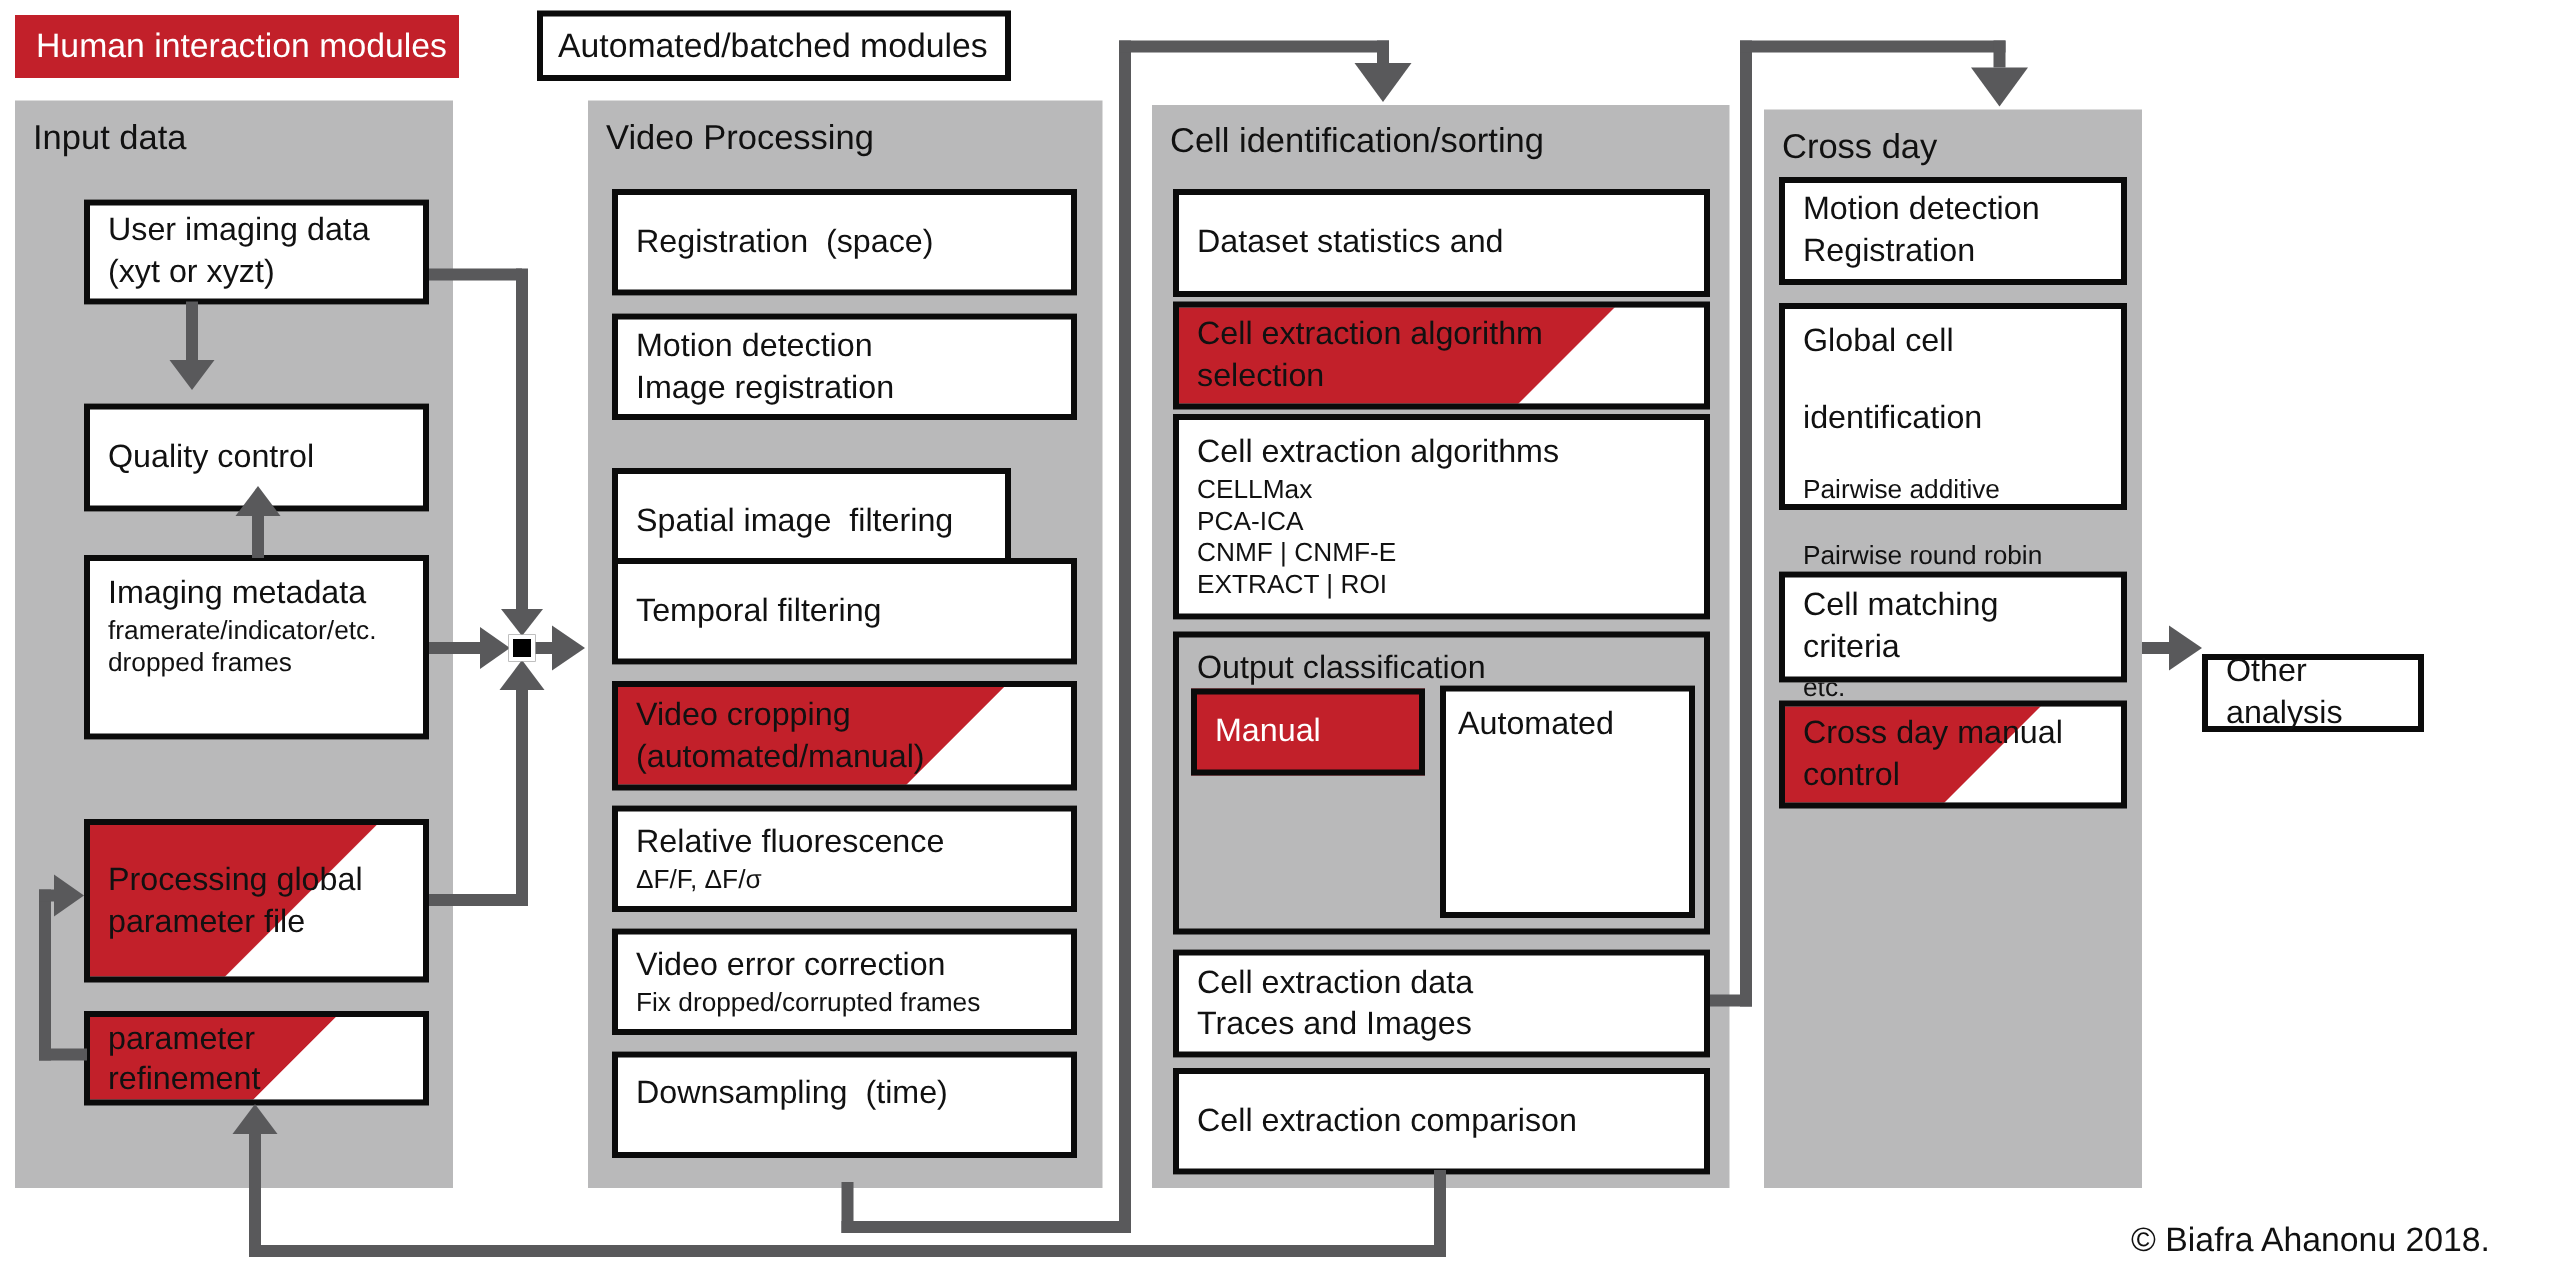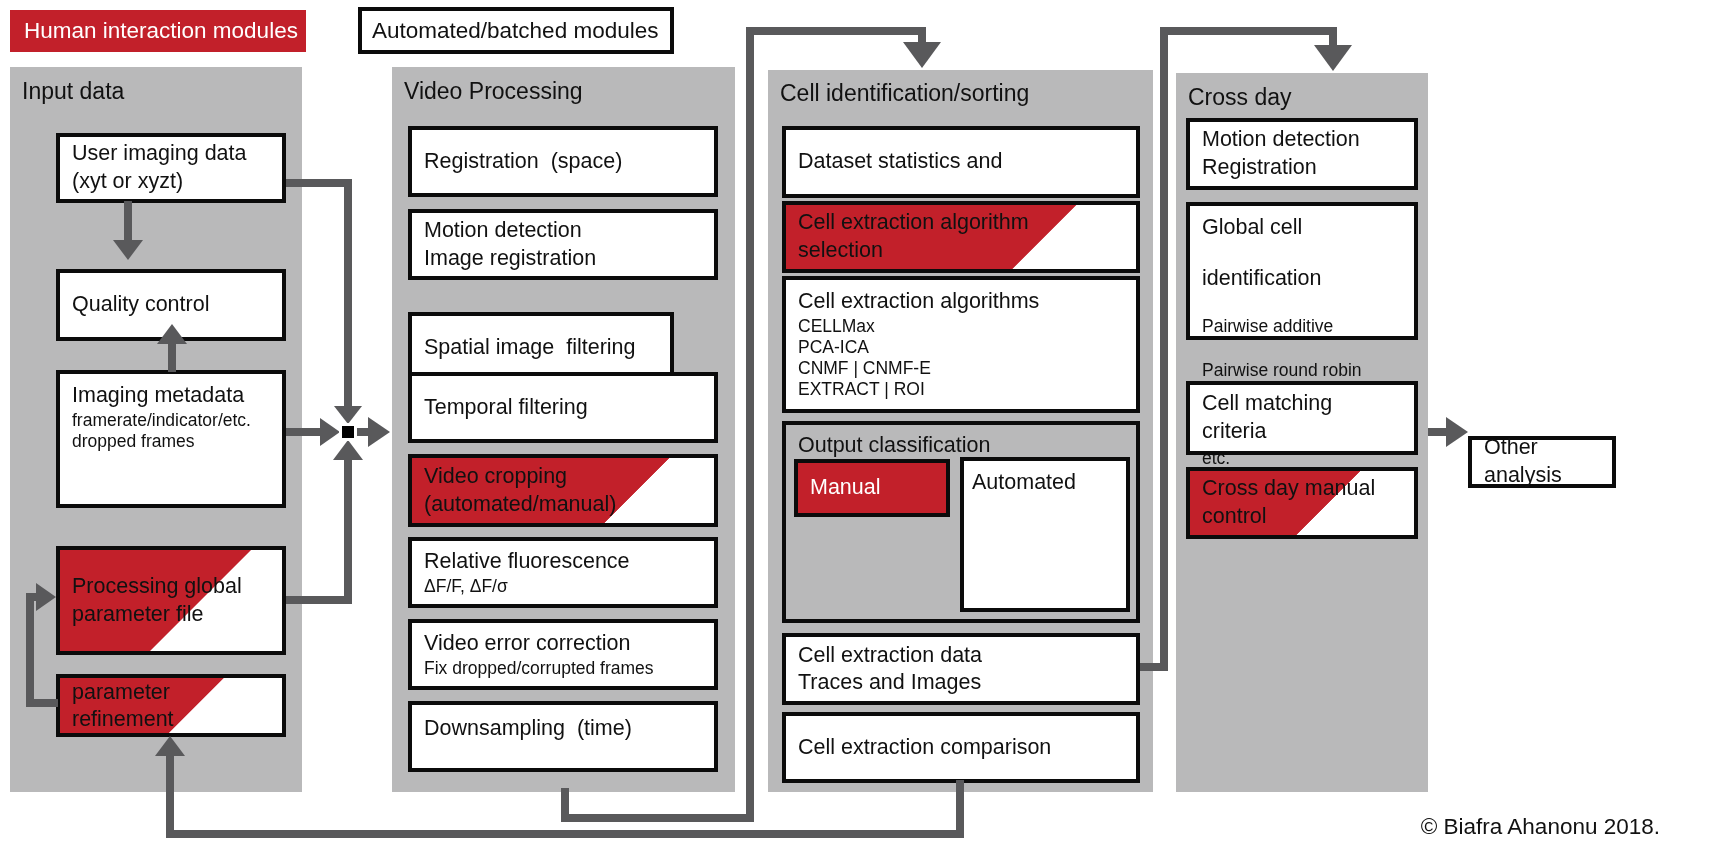--- a/index.html
+++ b/index.html
@@ -71,21 +71,21 @@
   <div class="col-title" style="left:780px;top:80px;">Cell identification/sorting</div>
   <div class="col-title" style="left:1188px;top:84px;">Cross day</div>
 
   <div class="box" style="left:56px;top:133px;width:230px;height:70px;">
     <div class="ln">User imaging data</div>
     <div class="ln">(xyt or xyzt)</div>
   </div>
   <div class="box" style="left:56px;top:269px;width:230px;height:72px;">
     <div class="ln">Quality control</div>
   </div>
-  <div class="box top-align" style="left:56px;top:370px;width:230px;height:138px;">
+  <div class="box top-align" style="left:56px;top:370px;width:230px;height:123px;">
     <div class="ln">Imaging metadata</div>
     <div class="sub">framerate/indicator/etc.</div>
     <div class="sub">dropped frames</div>
   </div>
   <div class="box diag60" style="left:56px;top:546px;width:230px;height:109px;">
     <div class="ln">Processing global</div>
     <div class="ln">parameter file</div>
   </div>
   <div class="box diag60" style="left:56px;top:674px;width:230px;height:63px;line-height:1.22;">
     <div class="ln">parameter</div>

